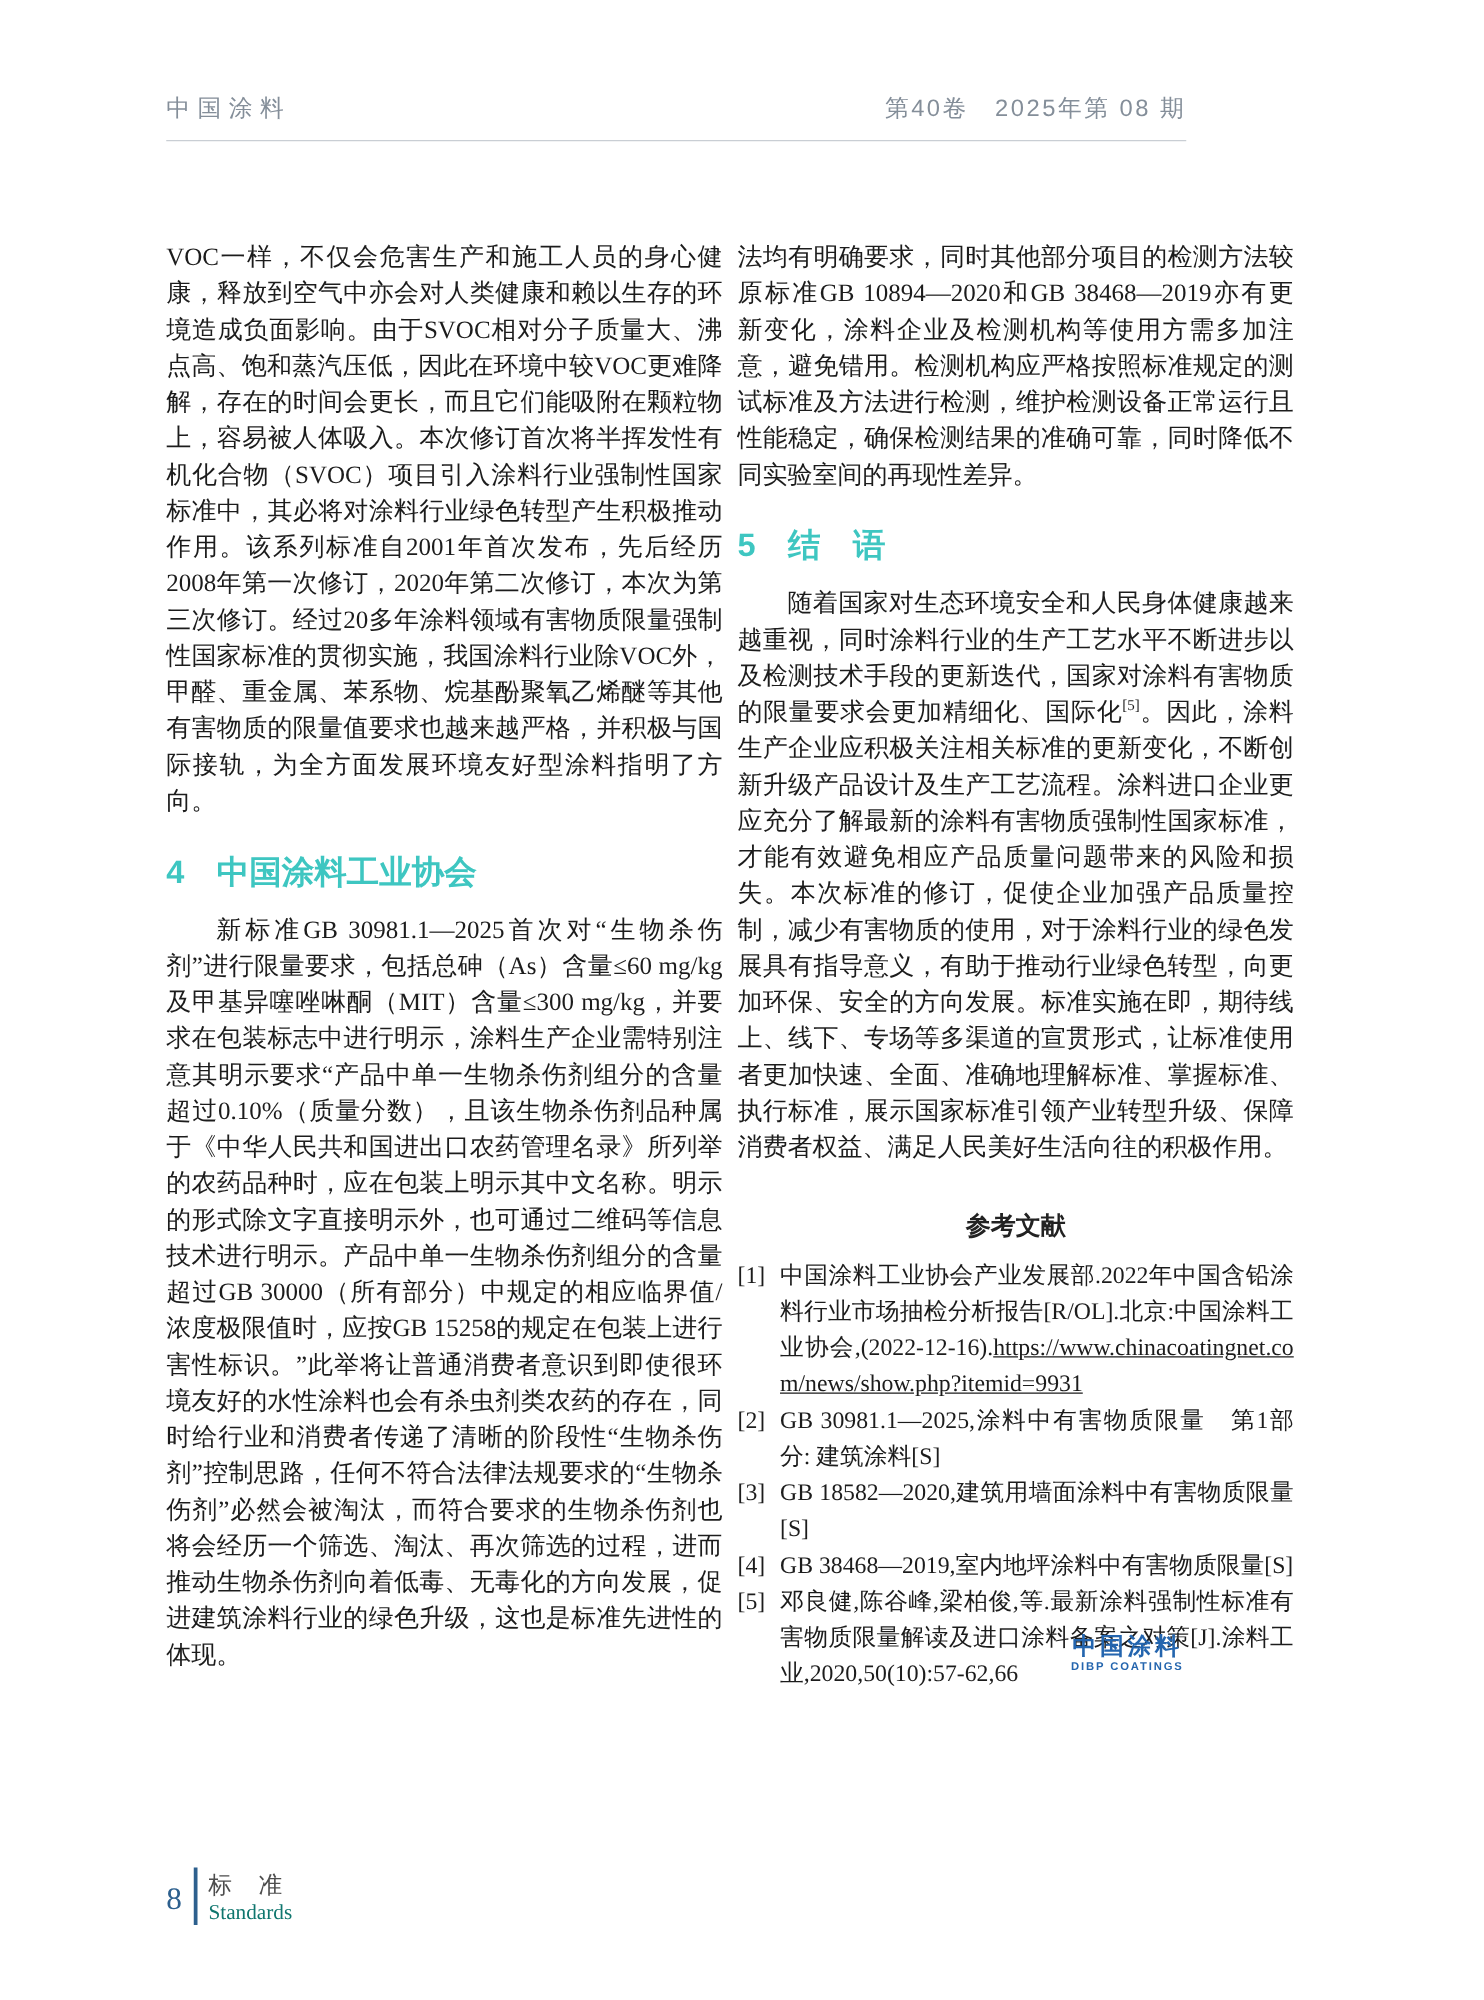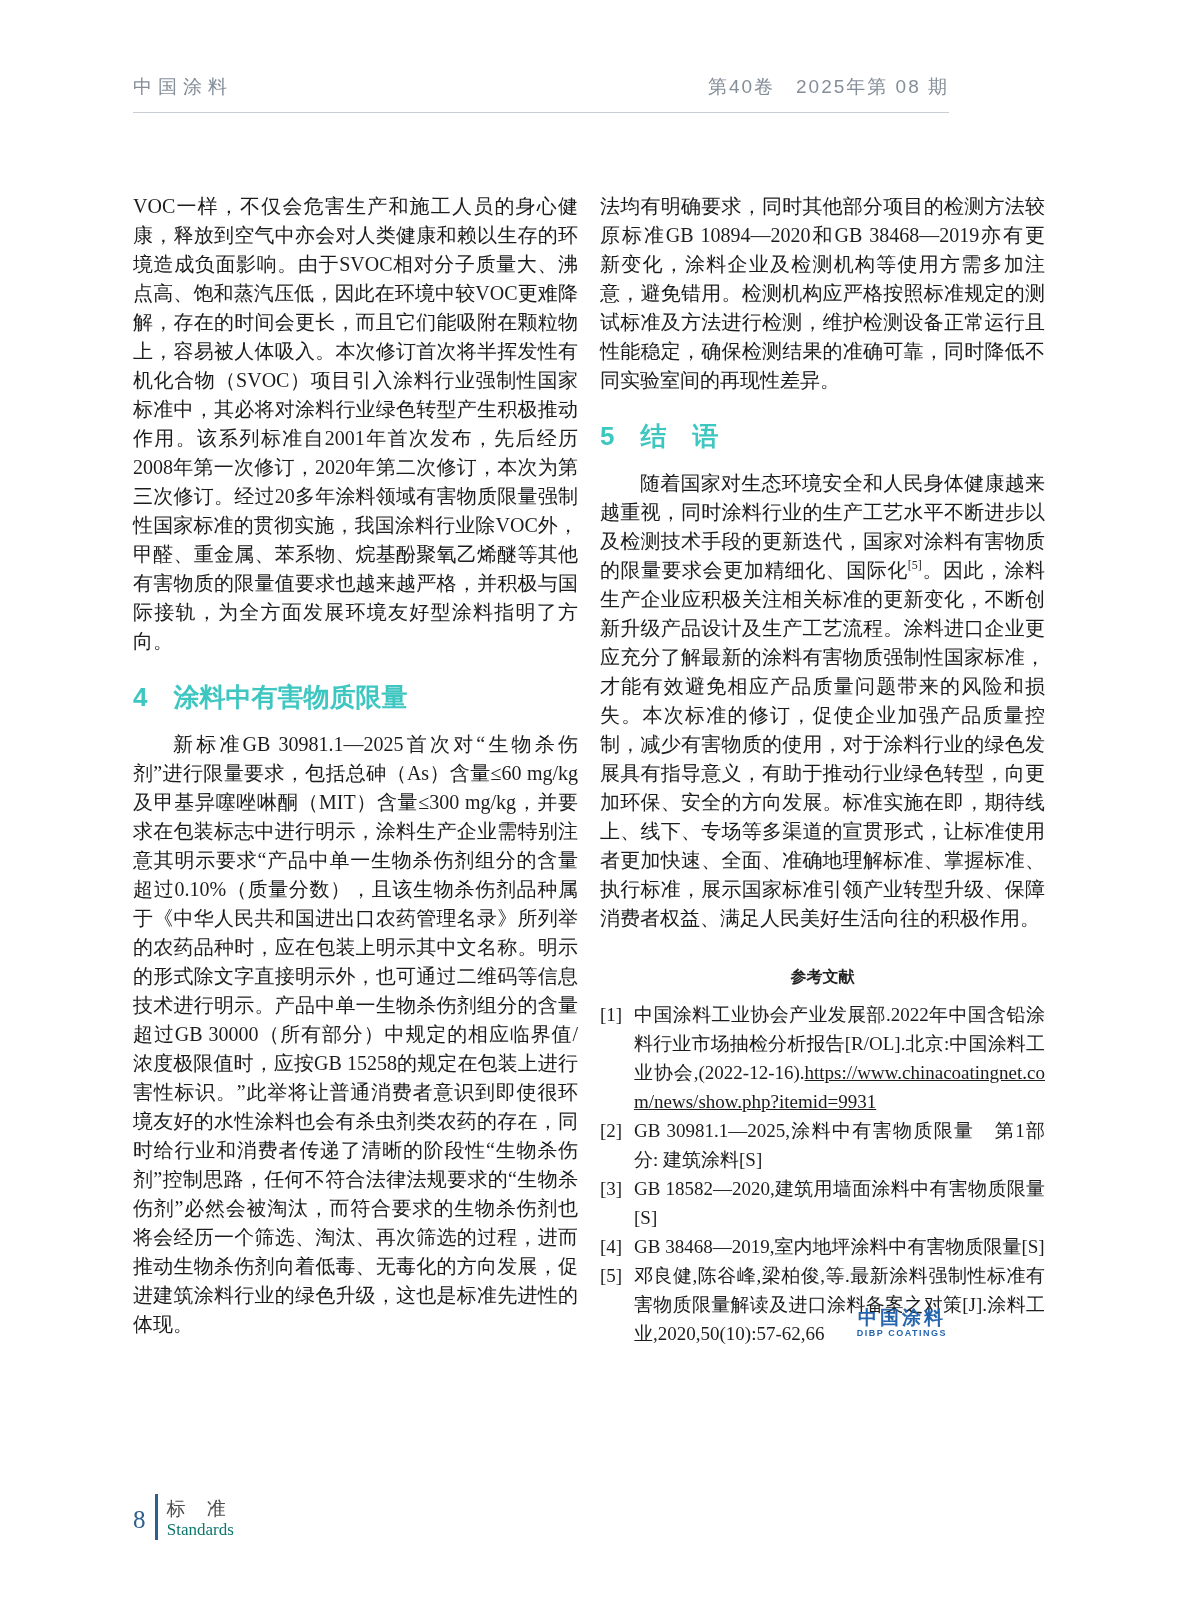--- a/index.html
+++ b/index.html
@@ -18,21 +18,21 @@
     padding-bottom:12px;
     border-bottom:1px solid #c9ced4;
     font-family:"Liberation Sans","DejaVu Sans",sans-serif;
     font-size:19px; color:#848e99;
   }
   .header .journal { letter-spacing:6px; }
   .header .issue  { letter-spacing:2px;text-align:right; }
   
   .columns {
     position:absolute; left:133px; top:192px; width:920px;
-    display:flex; gap:22px;
+    display:flex; gap:12px;
   }
   .col { width:445px; }
   .body-para {
     margin:0;
     font-size:20px; line-height:29px;
     text-align:justify; text-align-last:left;
     color:#1c1c1c;
   }
   .indent { text-indent:2em;font-family:Liberation Serif, serif; }
   .section-heading {
@@ -42,21 +42,21 @@
     font-weight:bold; font-size:26px; line-height:34px;
     color:#3ec6c1;
   }
   .section-heading .sec-num { margin-right:26px; }
   sup.cite { font-size:12px; line-height:0; vertical-align:super; }
   
   .refs-heading {
     margin:34px 0 12px 0;
     text-align:center;
     font-family:"Liberation Sans","DejaVu Sans",sans-serif;
-    font-weight:bold; font-size:16px; color:#222222;
+    font-weight:bold; font-size:20px; color:#222222;
   }
   .ref-list { list-style:none; margin:0; padding:0; }
   .ref-item {
     position:relative; padding-left:34px;
     font-size:19px; line-height:29px;
     text-align:justify; text-align-last:left;
   }
   .ref-marker { position:absolute; left:0; top:0; }
   .ref-link { text-decoration:underline; word-break:break-all; }
   
@@ -93,21 +93,21 @@
     <span class="issue">第40卷　2025年第 08 期</span>
   </div>
 
   <div class="columns">
 
     <div class="col">
       <p class="body-para">VOC一样，不仅会危害生产和施工人员的身心健康，释放到空气中亦会对人类健康和赖以生存的环境造成负面影响。由于SVOC相对分子质量大、沸点高、饱和蒸汽压低，因此在环境中较VOC更难降解，存在的时间会更长，而且它们能吸附在颗粒物上，容易被人体吸入。本次修订首次将半挥发性有机化合物（SVOC）项目引入涂料行业强制性国家标准中，其必将对涂料行业绿色转型产生积极推动作用。该系列标准自2001年首次发布，先后经历2008年第一次修订，2020年第二次修订，本次为第三次修订。经过20多年涂料领域有害物质限量强制性国家标准的贯彻实施，我国涂料行业除VOC外，甲醛、重金属、苯系物、烷基酚聚氧乙烯醚等其他有害物质的限量值要求也越来越严格，并积极与国际接轨，为全方面发展环境友好型涂料指明了方向。</p>
 
       <h2 class="section-heading">
         <span class="sec-num">4</span>
-        <span class="sec-title">涂料中有害物质限量</span>
+        <span class="sec-title">中国涂料工业协会</span>
       </h2>
 
       <p class="body-para indent">新标准GB 30981.1—2025首次对“生物杀伤剂”进行限量要求，包括总砷（As）含量≤60 mg/kg及甲基异噻唑啉酮（MIT）含量≤300 mg/kg，并要求在包装标志中进行明示，涂料生产企业需特别注意其明示要求“产品中单一生物杀伤剂组分的含量超过0.10%（质量分数），且该生物杀伤剂品种属于《中华人民共和国进出口农药管理名录》所列举的农药品种时，应在包装上明示其中文名称。明示的形式除文字直接明示外，也可通过二维码等信息技术进行明示。产品中单一生物杀伤剂组分的含量超过GB 30000（所有部分）中规定的相应临界值/浓度极限值时，应按GB 15258的规定在包装上进行害性标识。”此举将让普通消费者意识到即使很环境友好的水性涂料也会有杀虫剂类农药的存在，同时给行业和消费者传递了清晰的阶段性“生物杀伤剂”控制思路，任何不符合法律法规要求的“生物杀伤剂”必然会被淘汰，而符合要求的生物杀伤剂也将会经历一个筛选、淘汰、再次筛选的过程，进而推动生物杀伤剂向着低毒、无毒化的方向发展，促进建筑涂料行业的绿色升级，这也是标准先进性的体现。</p>
 
     </div>
 
     <div class="col">
       <p class="body-para">法均有明确要求，同时其他部分项目的检测方法较原标准GB 10894—2020和GB 38468—2019亦有更新变化，涂料企业及检测机构等使用方需多加注意，避免错用。检测机构应严格按照标准规定的测试标准及方法进行检测，维护检测设备正常运行且性能稳定，确保检测结果的准确可靠，同时降低不同实验室间的再现性差异。</p>
 
       <h2 class="section-heading">

